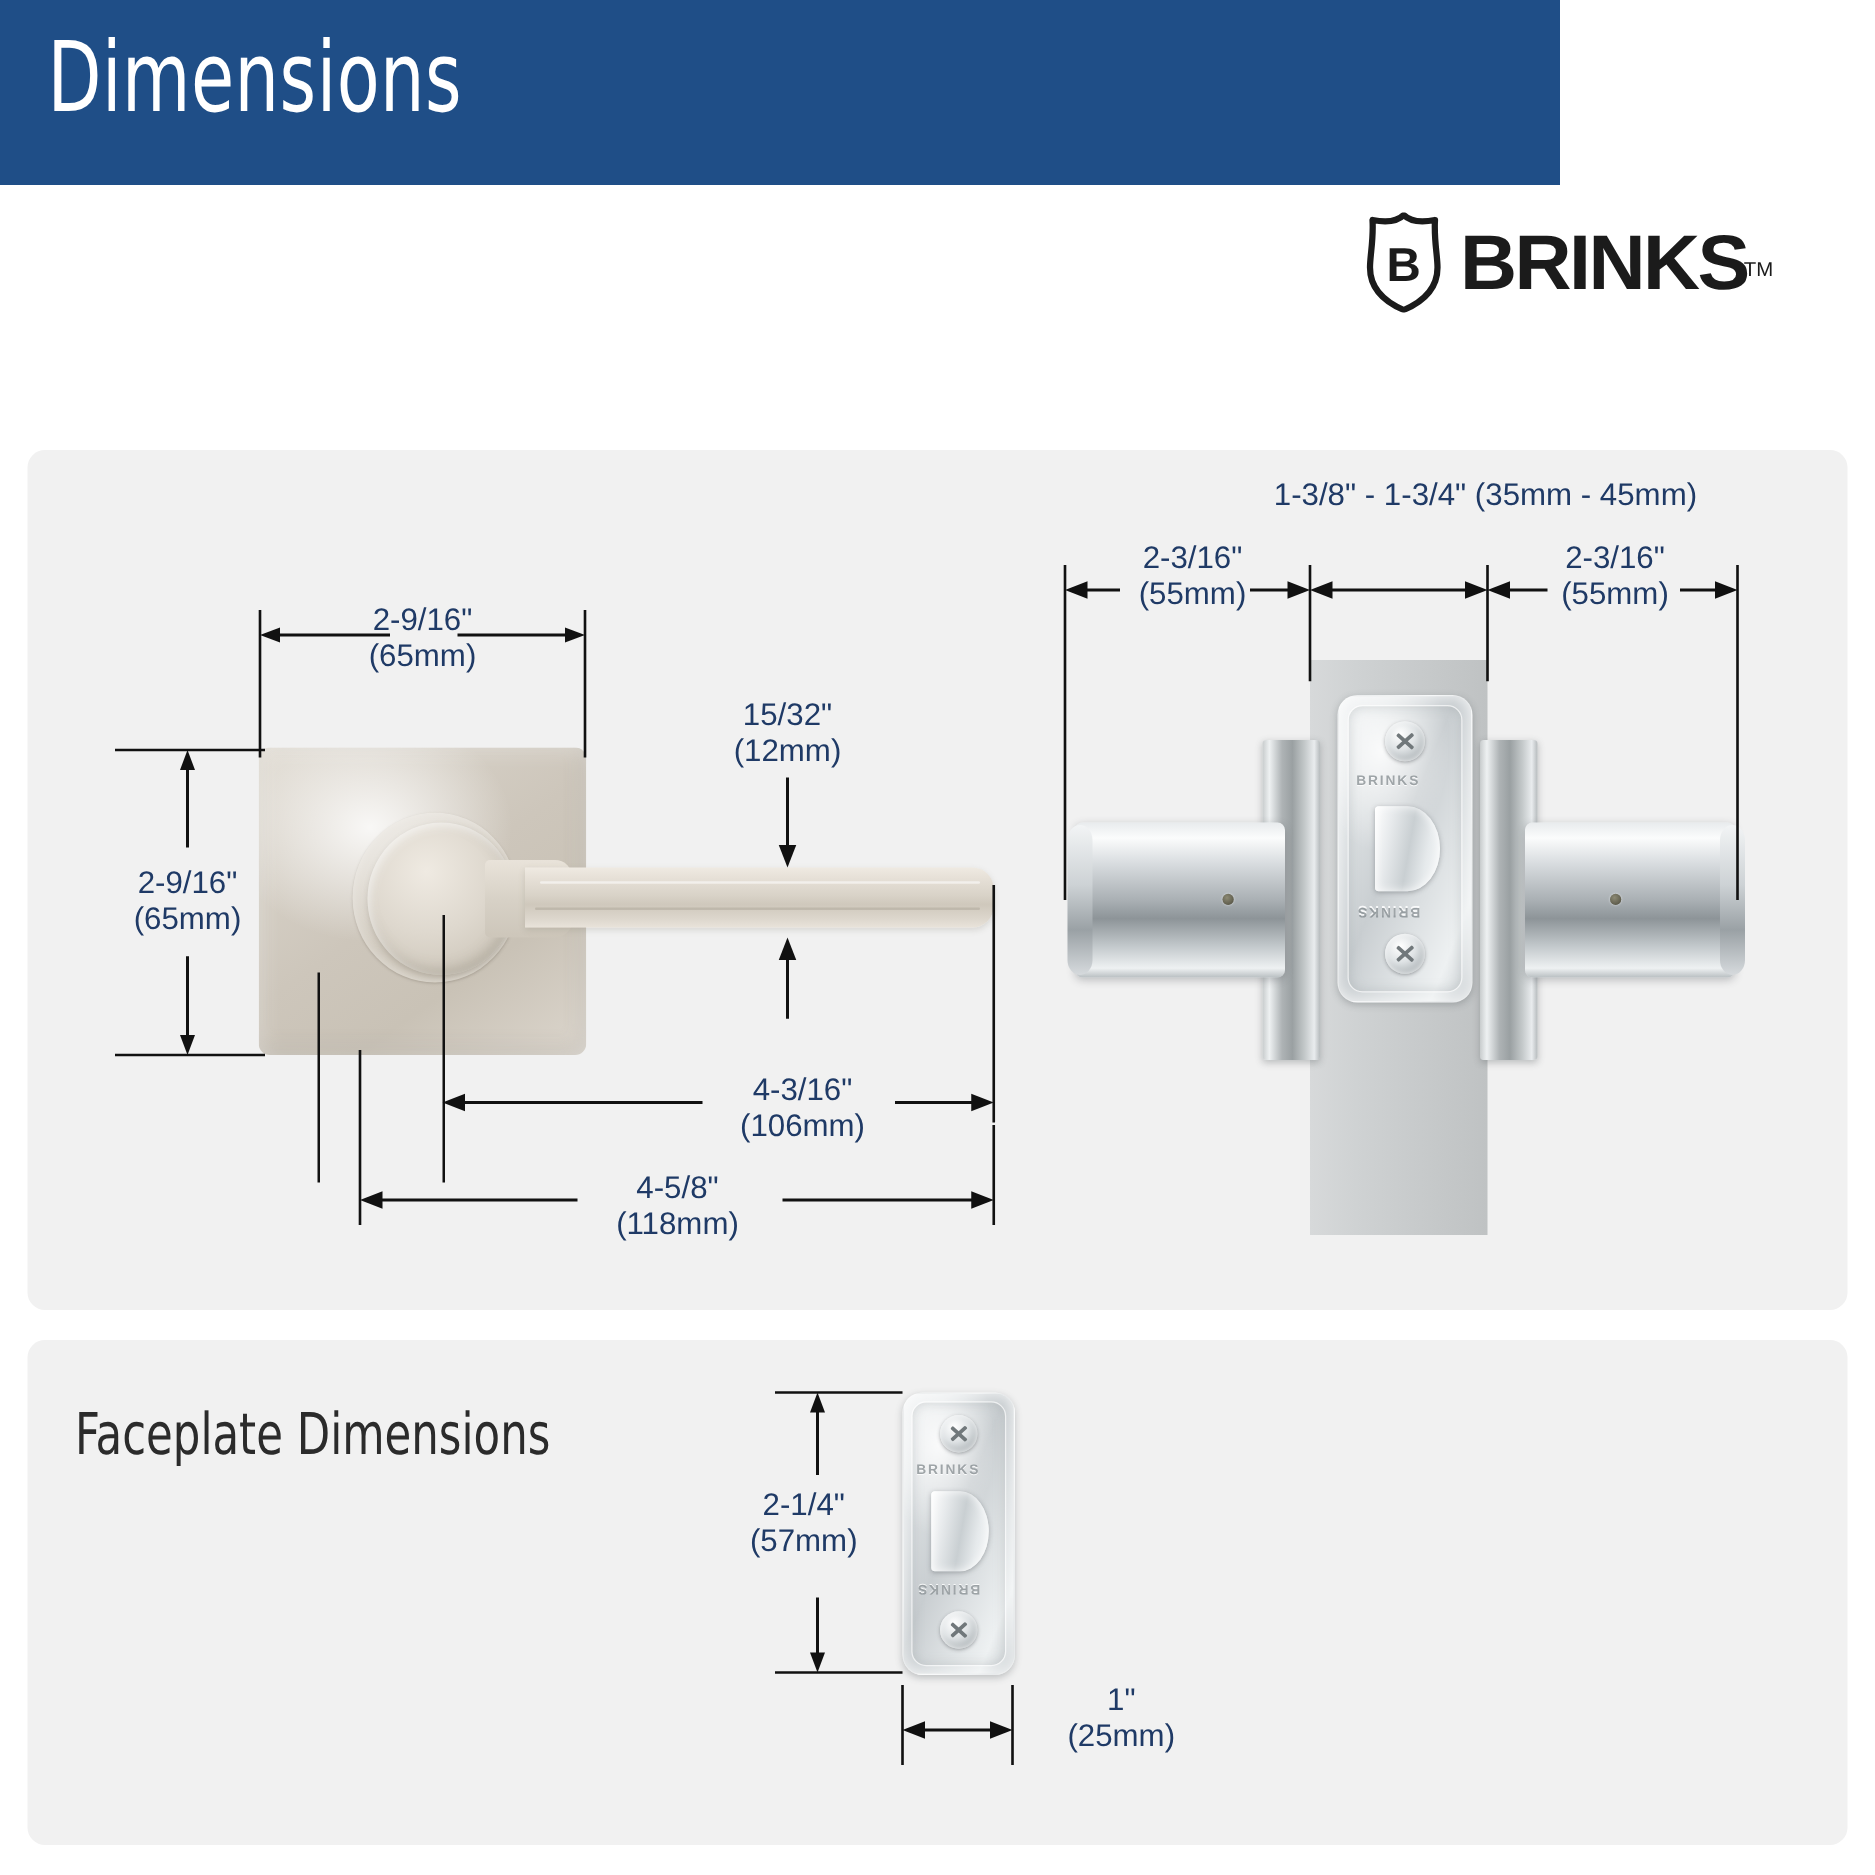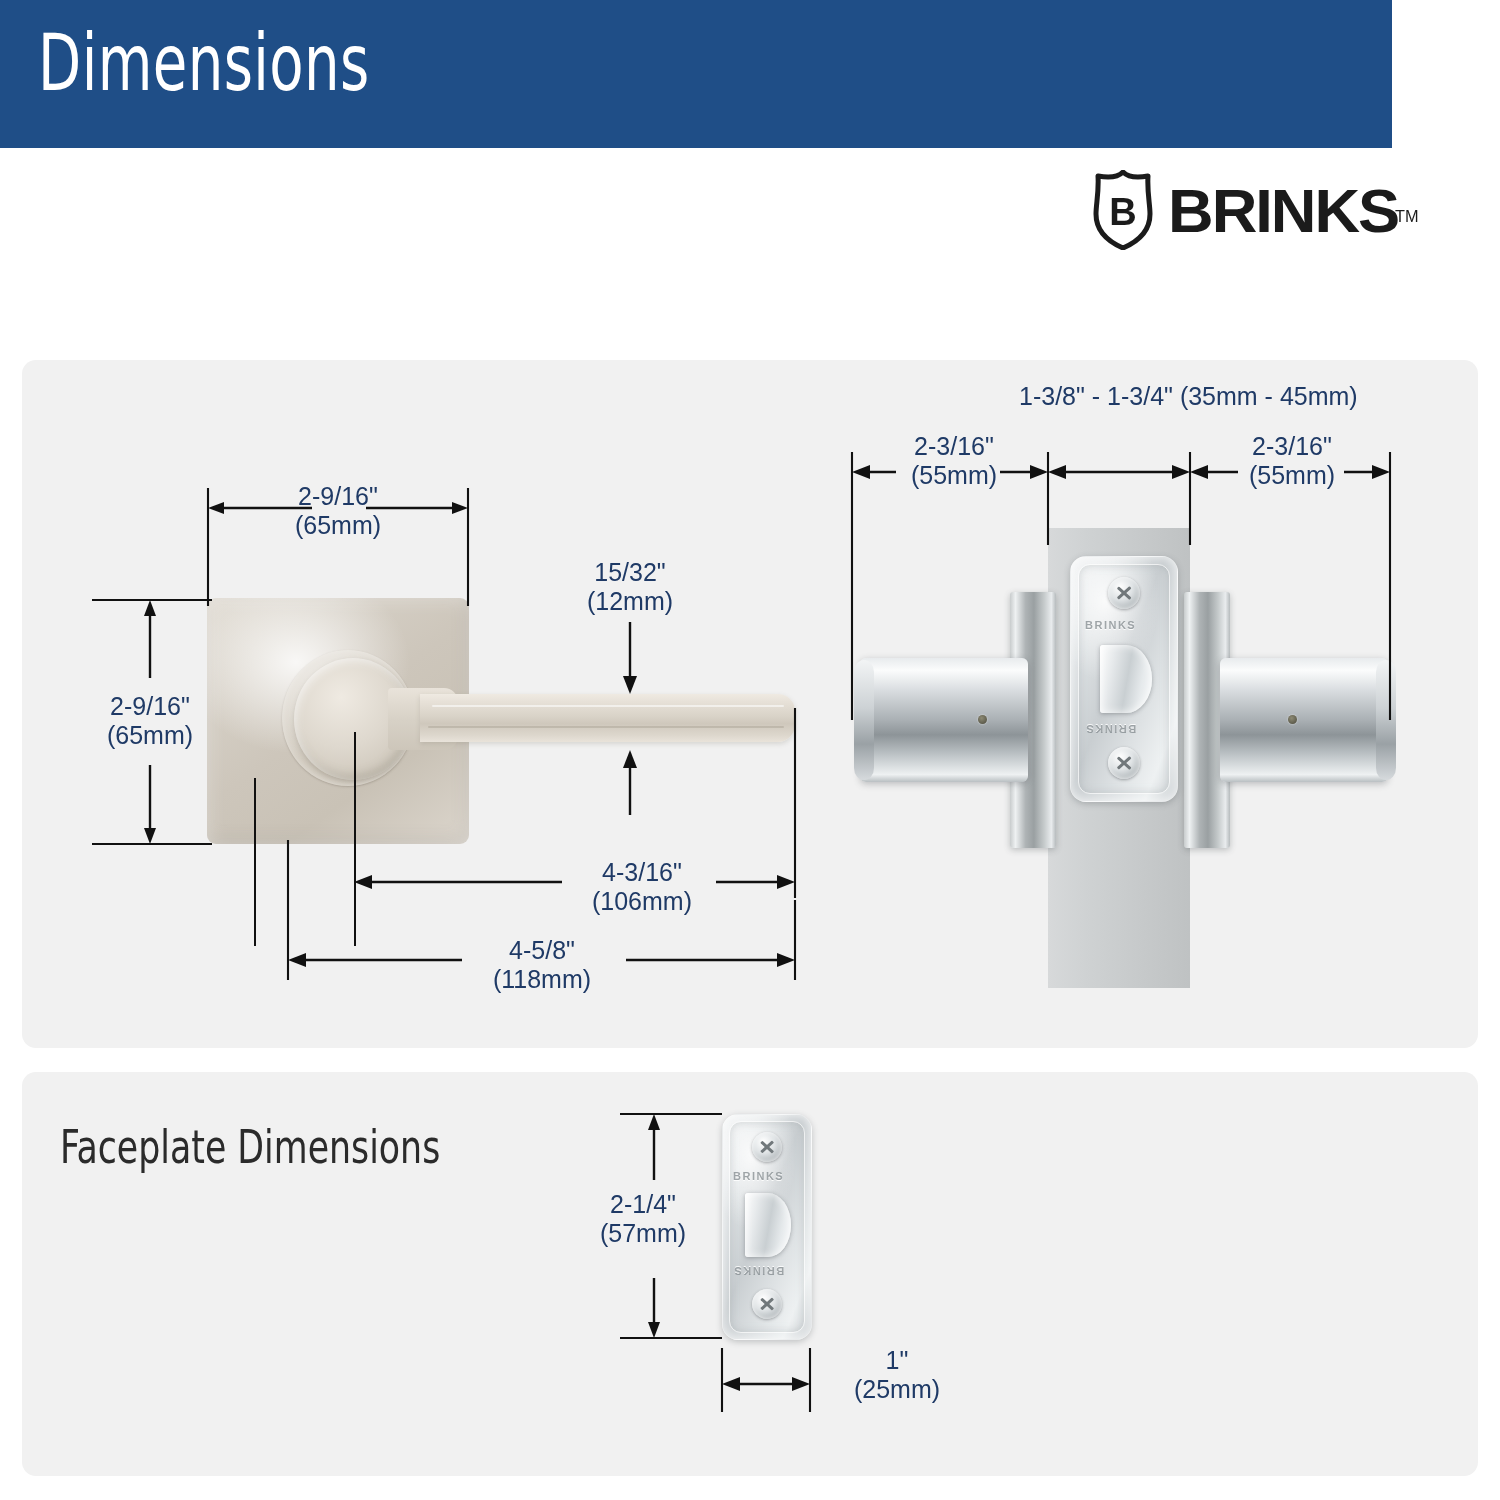--- a/index.html
+++ b/index.html
@@ -1,20 +1,20 @@
 <!DOCTYPE html>
 <html><head>
 <meta charset="utf-8">
 <style>
   html,body{margin:0;padding:0;background:#fff;}
   body{width:1500px;height:1500px;font-family:"Liberation Sans","DejaVu Sans",sans-serif;overflow:hidden;}
   .page{position:relative;width:1500px;height:1500px;background:#ffffff;}
 
   
-  .hdr-blue{position:absolute;left:0;top:0;width:1392px;height:148px;background:#1F4E87;}
+  .hdr-blue{position:absolute;left:0;top:0;width:1248px;height:148px;background:#1F4E87;}
   .hdr-blue .title{position:absolute;left:38px;top:20px;font-size:78px;line-height:86px;
       color:#ffffff;font-family:"Liberation Sans Narrow","DejaVu Sans Condensed","Liberation Sans",sans-serif;
       font-weight:400;letter-spacing:.5px;transform:scaleX(.80);transform-origin:left top;white-space:nowrap;}
   .hdr-band{position:absolute;left:0;top:148px;width:1500px;height:122px;background:#ffffff;}
   .hdr-black{position:absolute;left:0;top:0;width:1070px;height:122px;background:#231F20;
       clip-path:polygon(0 0,1070px 0,970px 122px,0 122px);}
   .hdr-black .subtitle{position:absolute;left:40px;top:26px;font-size:52px;line-height:62px;color:#ffffff;
       font-family:"Liberation Sans Narrow","DejaVu Sans Condensed","Liberation Sans",sans-serif;
       transform:scaleX(.82);transform-origin:left top;white-space:nowrap;}
   .brand{position:absolute;left:1090px;top:14px;width:340px;height:96px;display:flex;align-items:center;gap:12px;}

